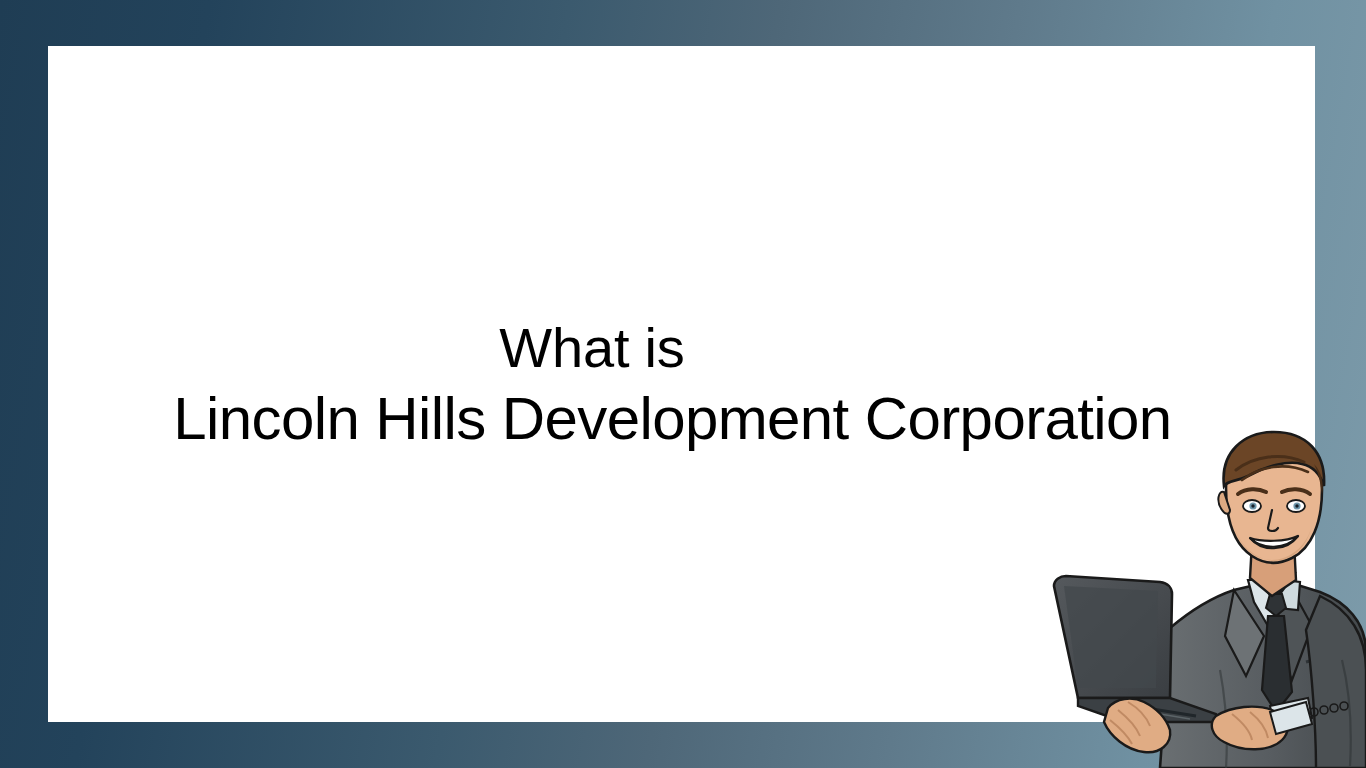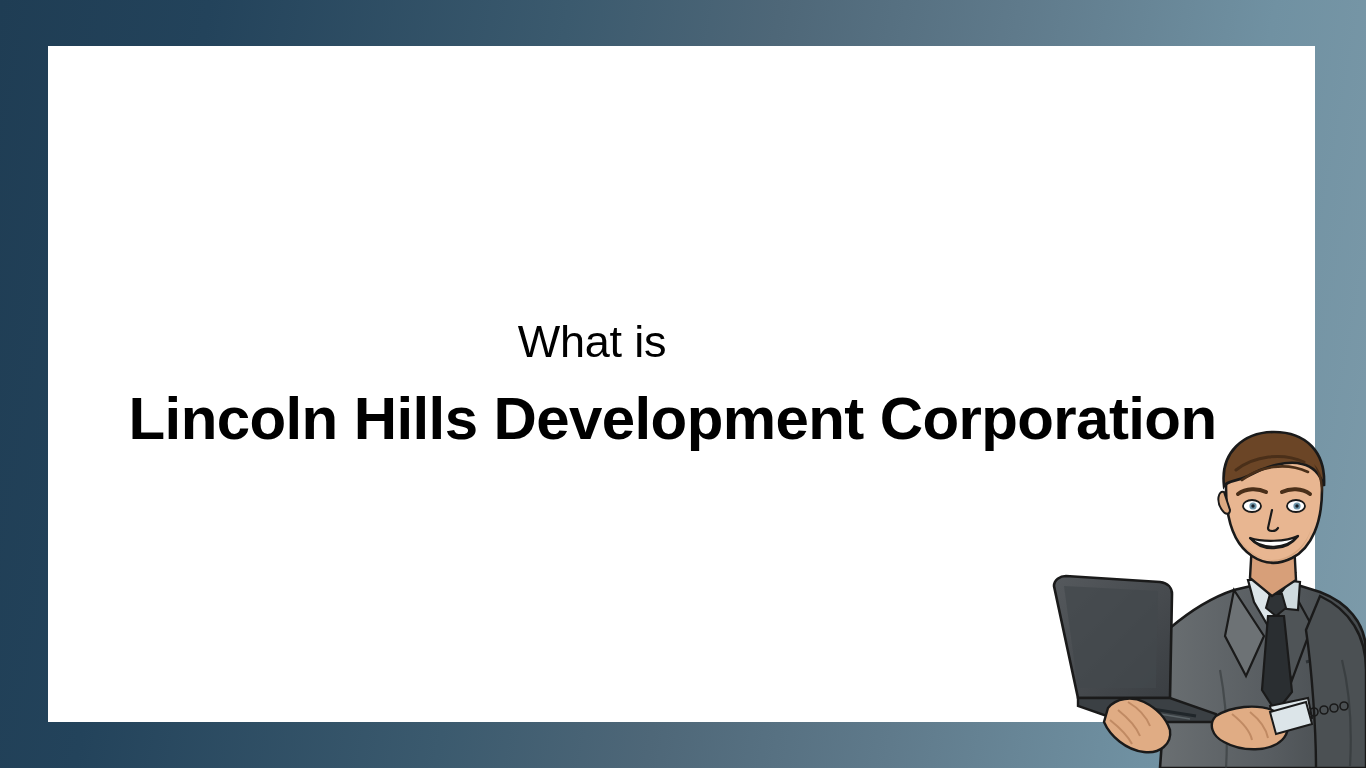--- a/index.html
+++ b/index.html
@@ -35,34 +35,34 @@
   .text-block {
     position:absolute;
     left:0; top:0;
     width:1267px;
     text-align:center;
   }
   .kicker {
     position:absolute;
     left:0; top:272px;
     width:1088px;
-    font-size:45px;
+    font-size:56px;
     line-height:1.06;
     color:#000000;
     font-weight:400;
     letter-spacing:-0.2px;
   }
   .headline {
     position:absolute;
     left:0; top:340px;
     width:1249px;
     font-size:60px;
     line-height:1.1;
     color:#000000;
-    font-weight:700;
+    font-weight:400;
     letter-spacing:-0.6px;
     white-space:nowrap;
   }
 
   
   .persona {
     position:absolute;
     left:1020px; top:430px;
     width:346px; height:338px;
     pointer-events:none;

